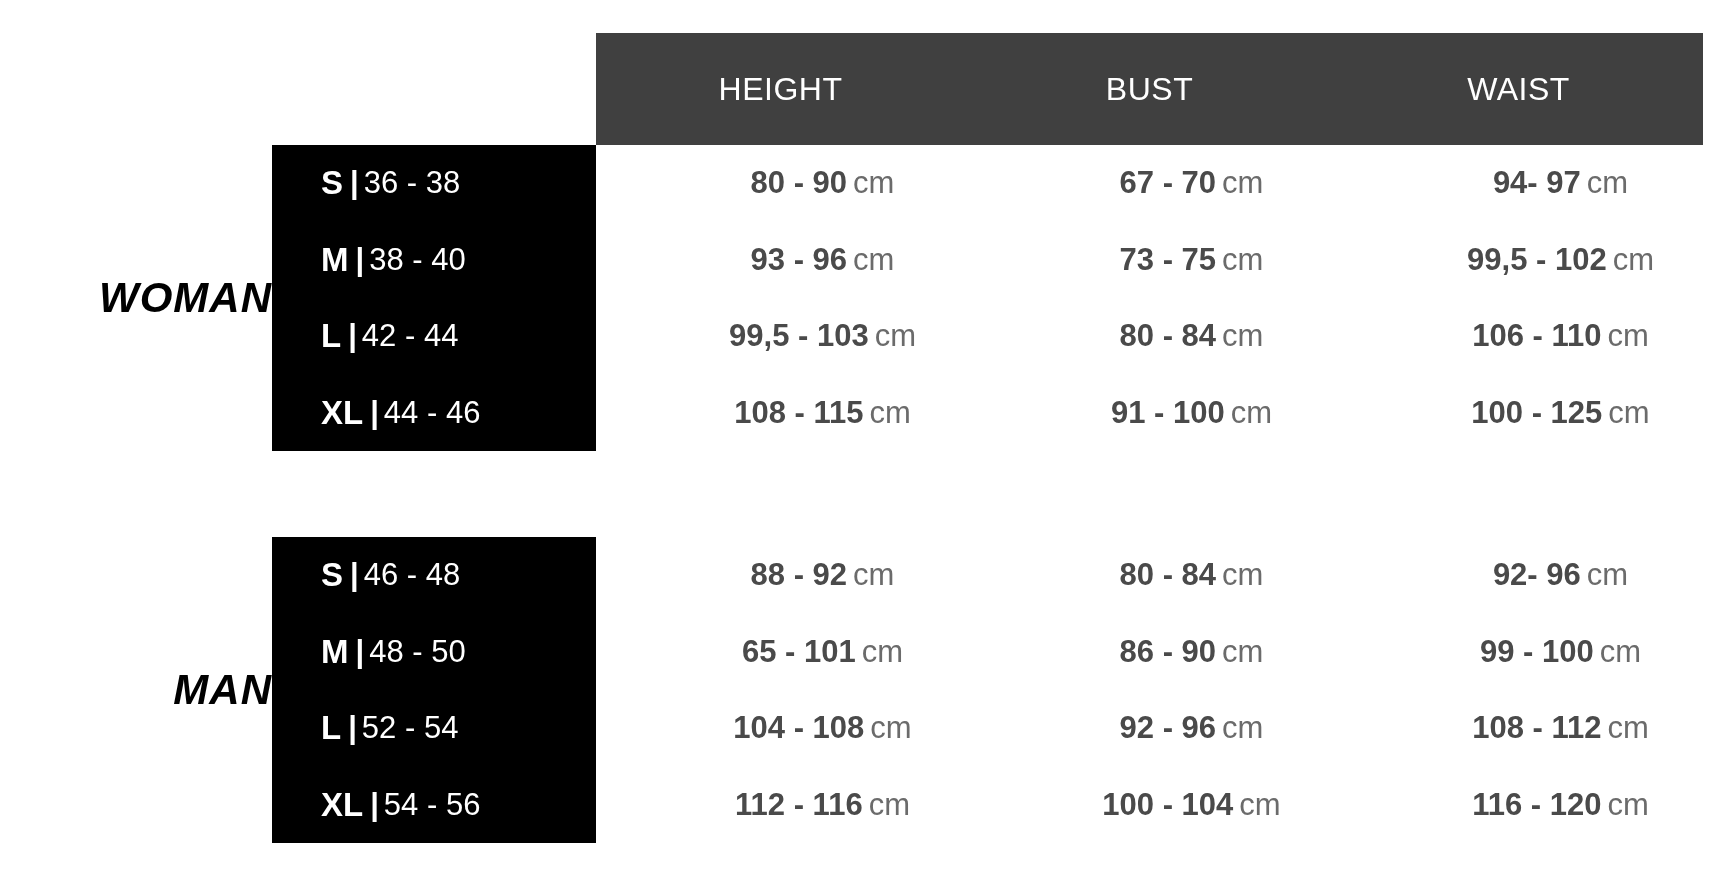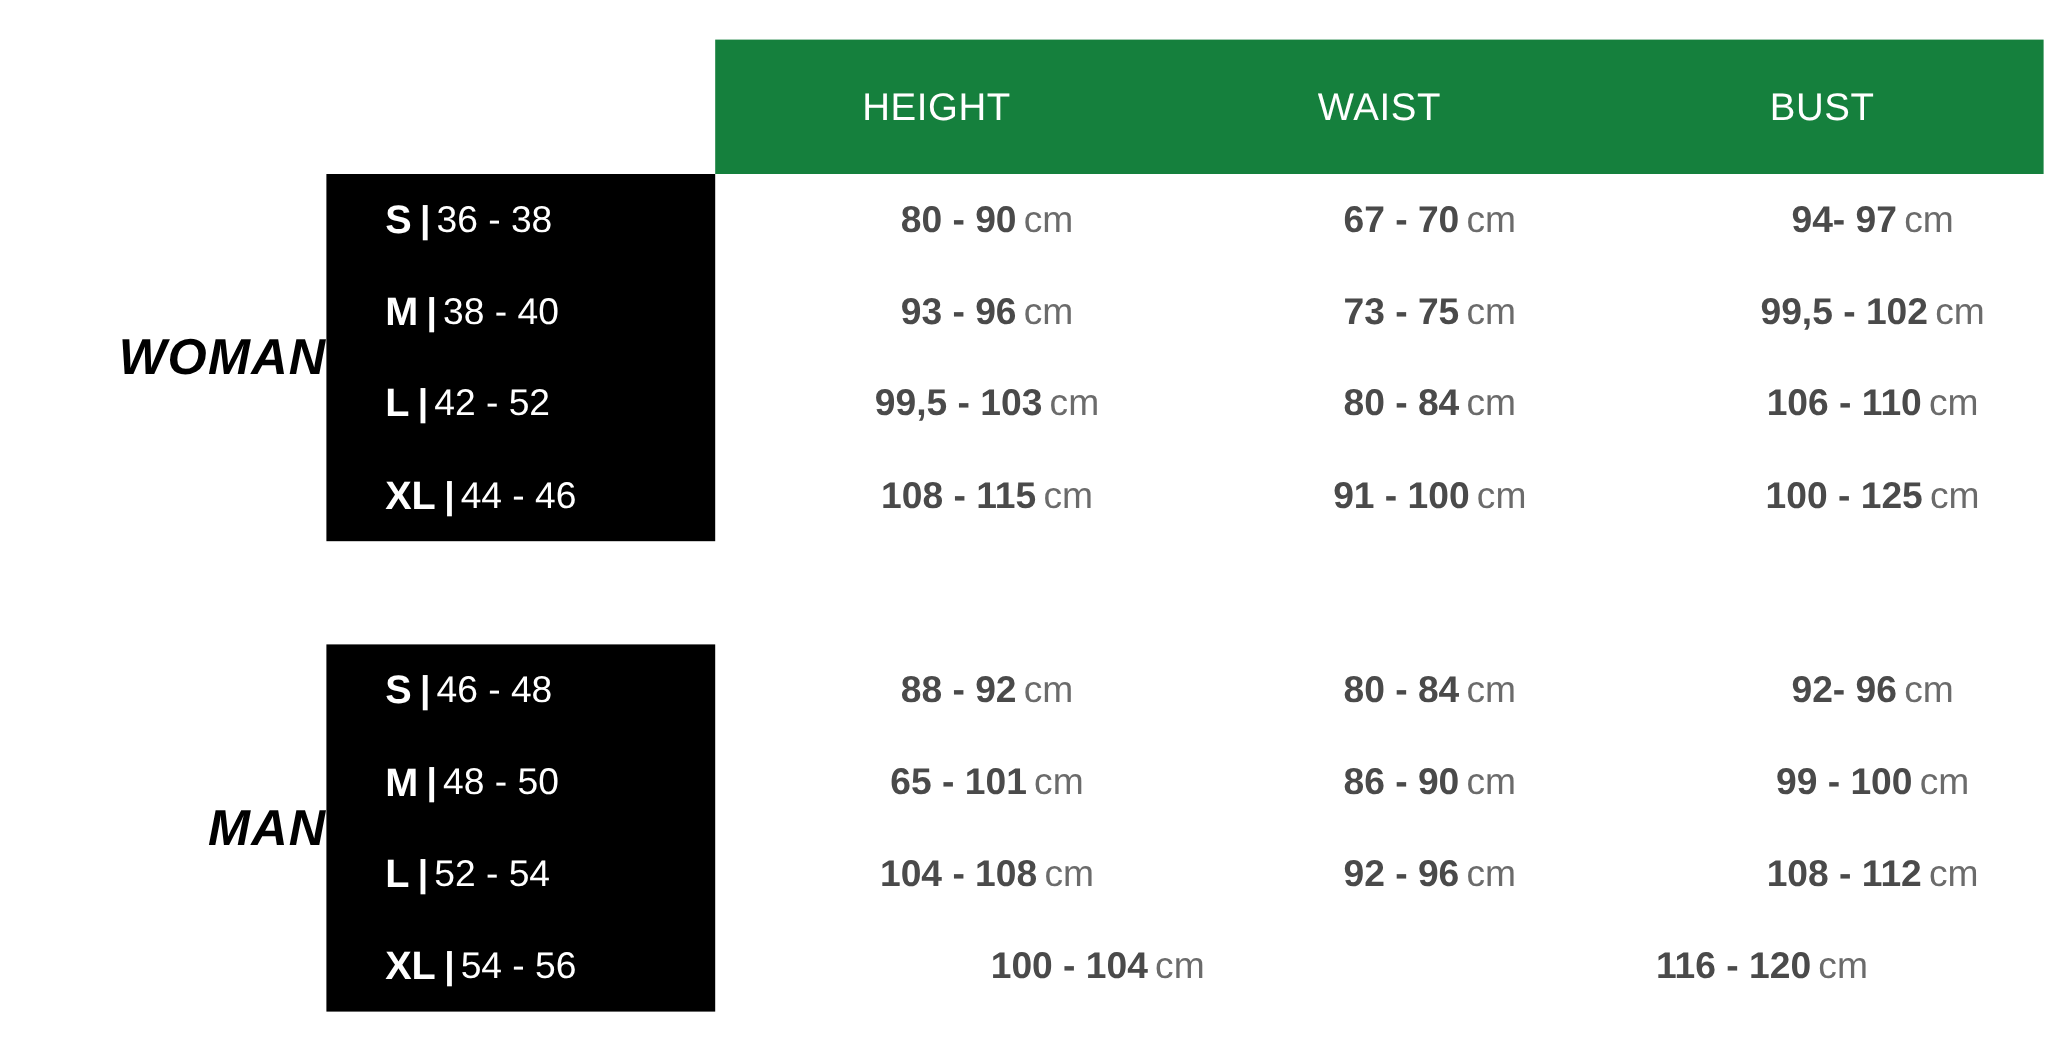--- a/index.html
+++ b/index.html
@@ -21,21 +21,21 @@
     height: 871px;
   }
 
   
   .header-band {
     position: absolute;
     left: 596px;
     top: 33px;
     width: 1107px;
     height: 112px;
-    background: #15803d;
+    background: #404040;
     display: flex;
     align-items: center;
   }
   .header-cell {
     flex: 1 1 0;
     text-align: center;
     color: #ffffff;
     font-size: 32px;
     font-weight: 400;
     letter-spacing: 0.5px;
@@ -133,42 +133,42 @@
     margin-left: 6px;
   }
 </style>
 </head>
 <body>
 
 <div class="sheet">
 
   <div class="header-band">
     <div class="header-cell">HEIGHT</div>
+    <div class="header-cell">BUST</div>
     <div class="header-cell">WAIST</div>
-    <div class="header-cell">BUST</div>
   </div>
 
   <div class="section woman">
     <div class="section-label">WOMAN</div>
 
     <div class="size-column">
       <div class="size-cell">
         <span class="sz">S</span>
         <span class="sep">|</span>
         <span class="rng">36 - 38</span>
       </div>
       <div class="size-cell">
         <span class="sz">M</span>
         <span class="sep">|</span>
         <span class="rng">38 - 40</span>
       </div>
       <div class="size-cell">
         <span class="sz">L</span>
         <span class="sep">|</span>
-        <span class="rng">42 - 52</span>
+        <span class="rng">42 - 44</span>
       </div>
       <div class="size-cell">
         <span class="sz">XL</span>
         <span class="sep">|</span>
         <span class="rng">44 - 46</span>
       </div>
     </div>
 
     <div class="values">
       <div class="value-row">
@@ -273,20 +273,23 @@
         </div>
         <div class="value-cell">
           <span class="num">92 - 96</span><span class="unit">cm</span>
         </div>
         <div class="value-cell">
           <span class="num">108 - 112</span><span class="unit">cm</span>
         </div>
       </div>
       <div class="value-row">
         <div class="value-cell">
+          <span class="num">112 - 116</span><span class="unit">cm</span>
+        </div>
+        <div class="value-cell">
           <span class="num">100 - 104</span><span class="unit">cm</span>
         </div>
         <div class="value-cell">
           <span class="num">116 - 120</span><span class="unit">cm</span>
         </div>
       </div>
     </div>
   </div>
 
 </div>

